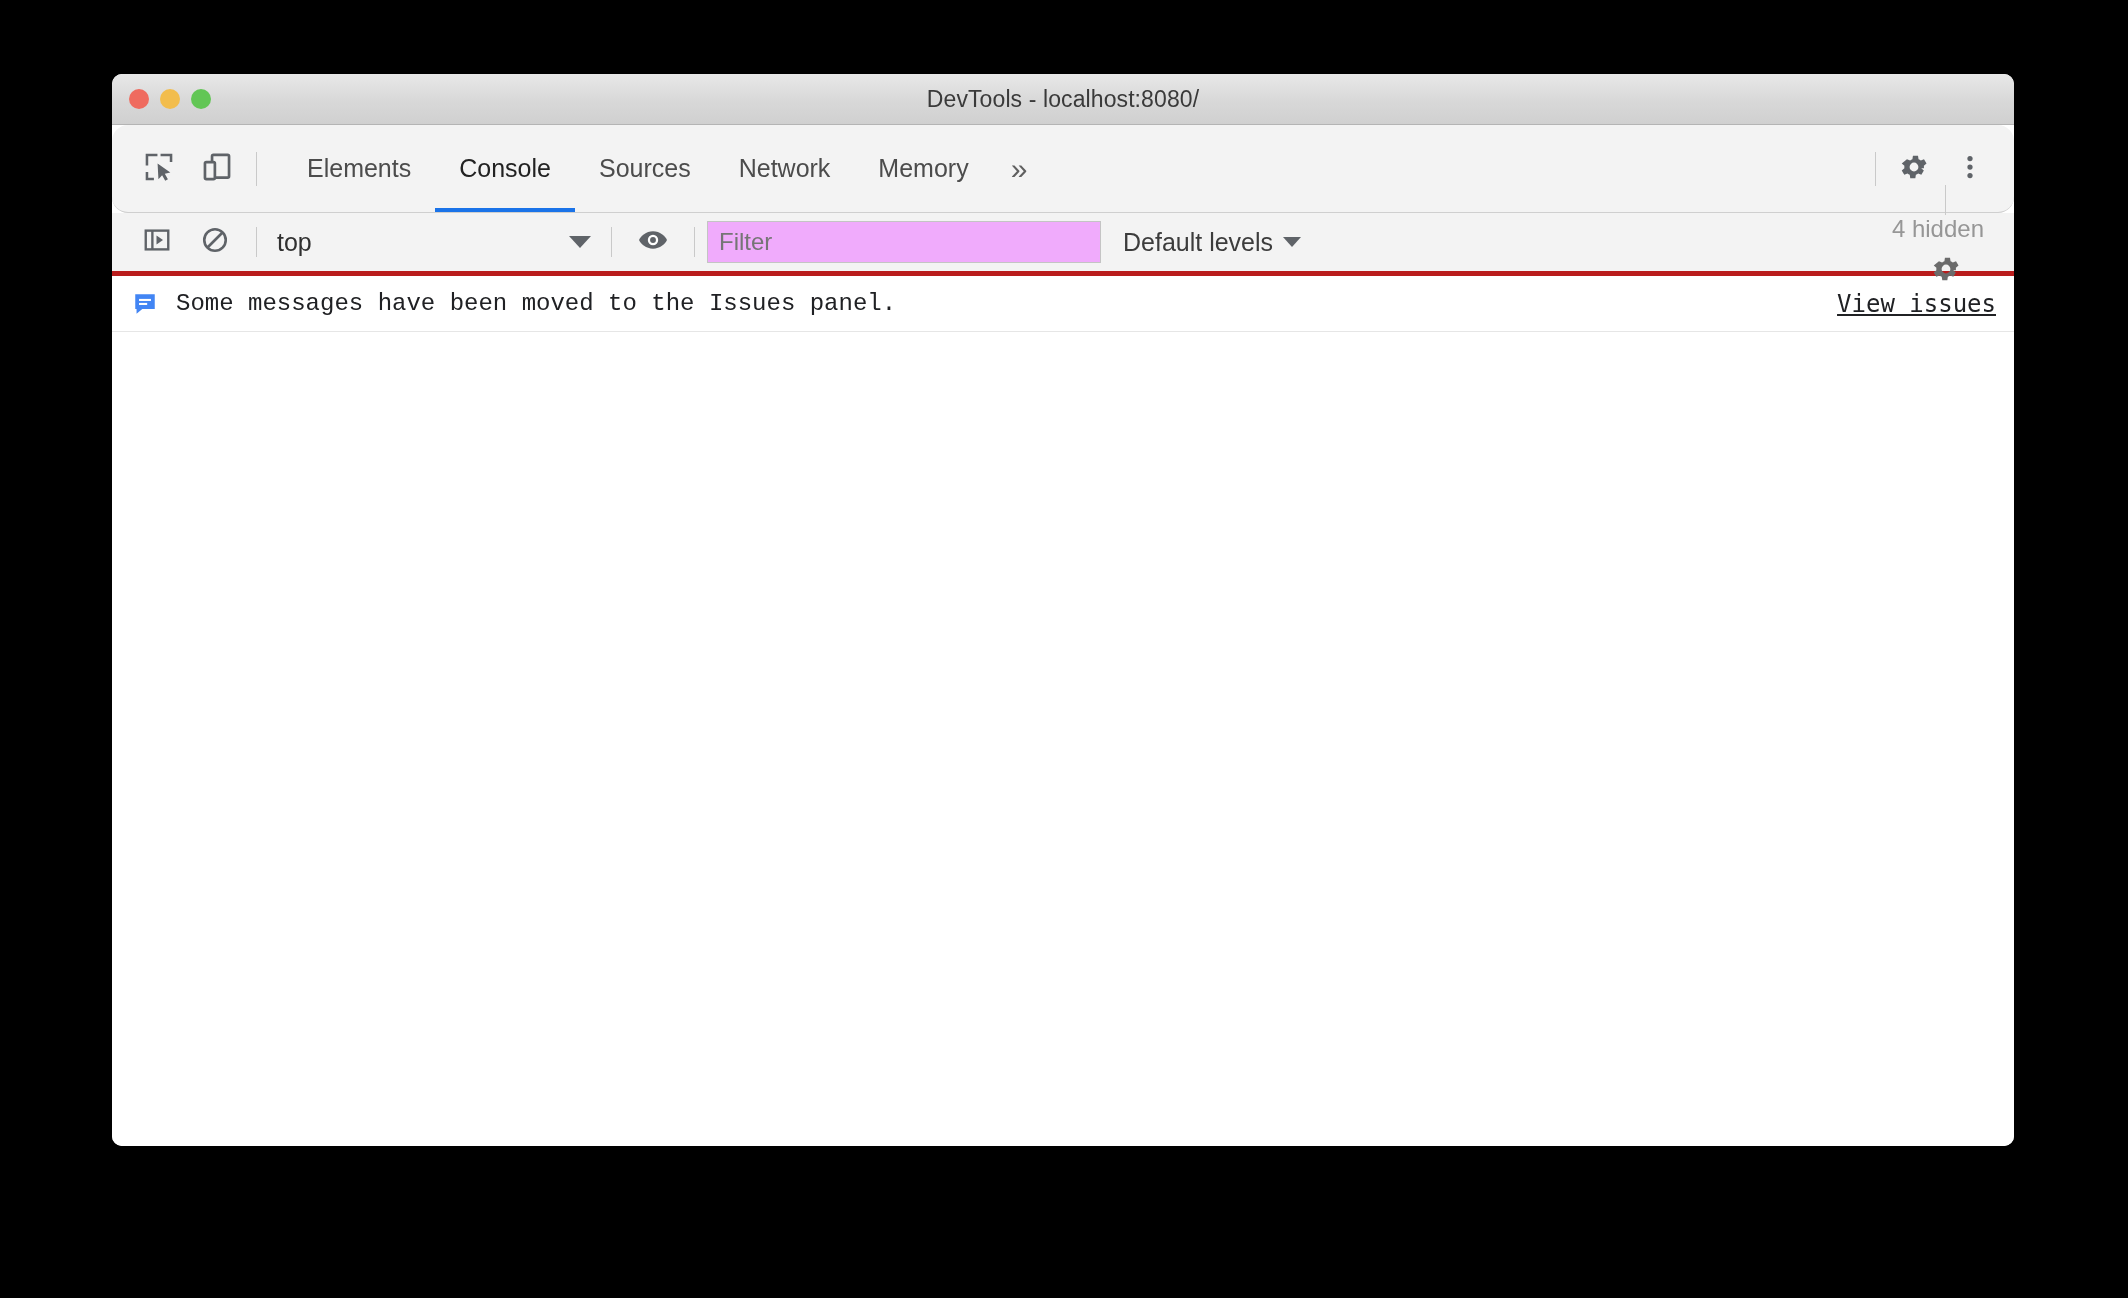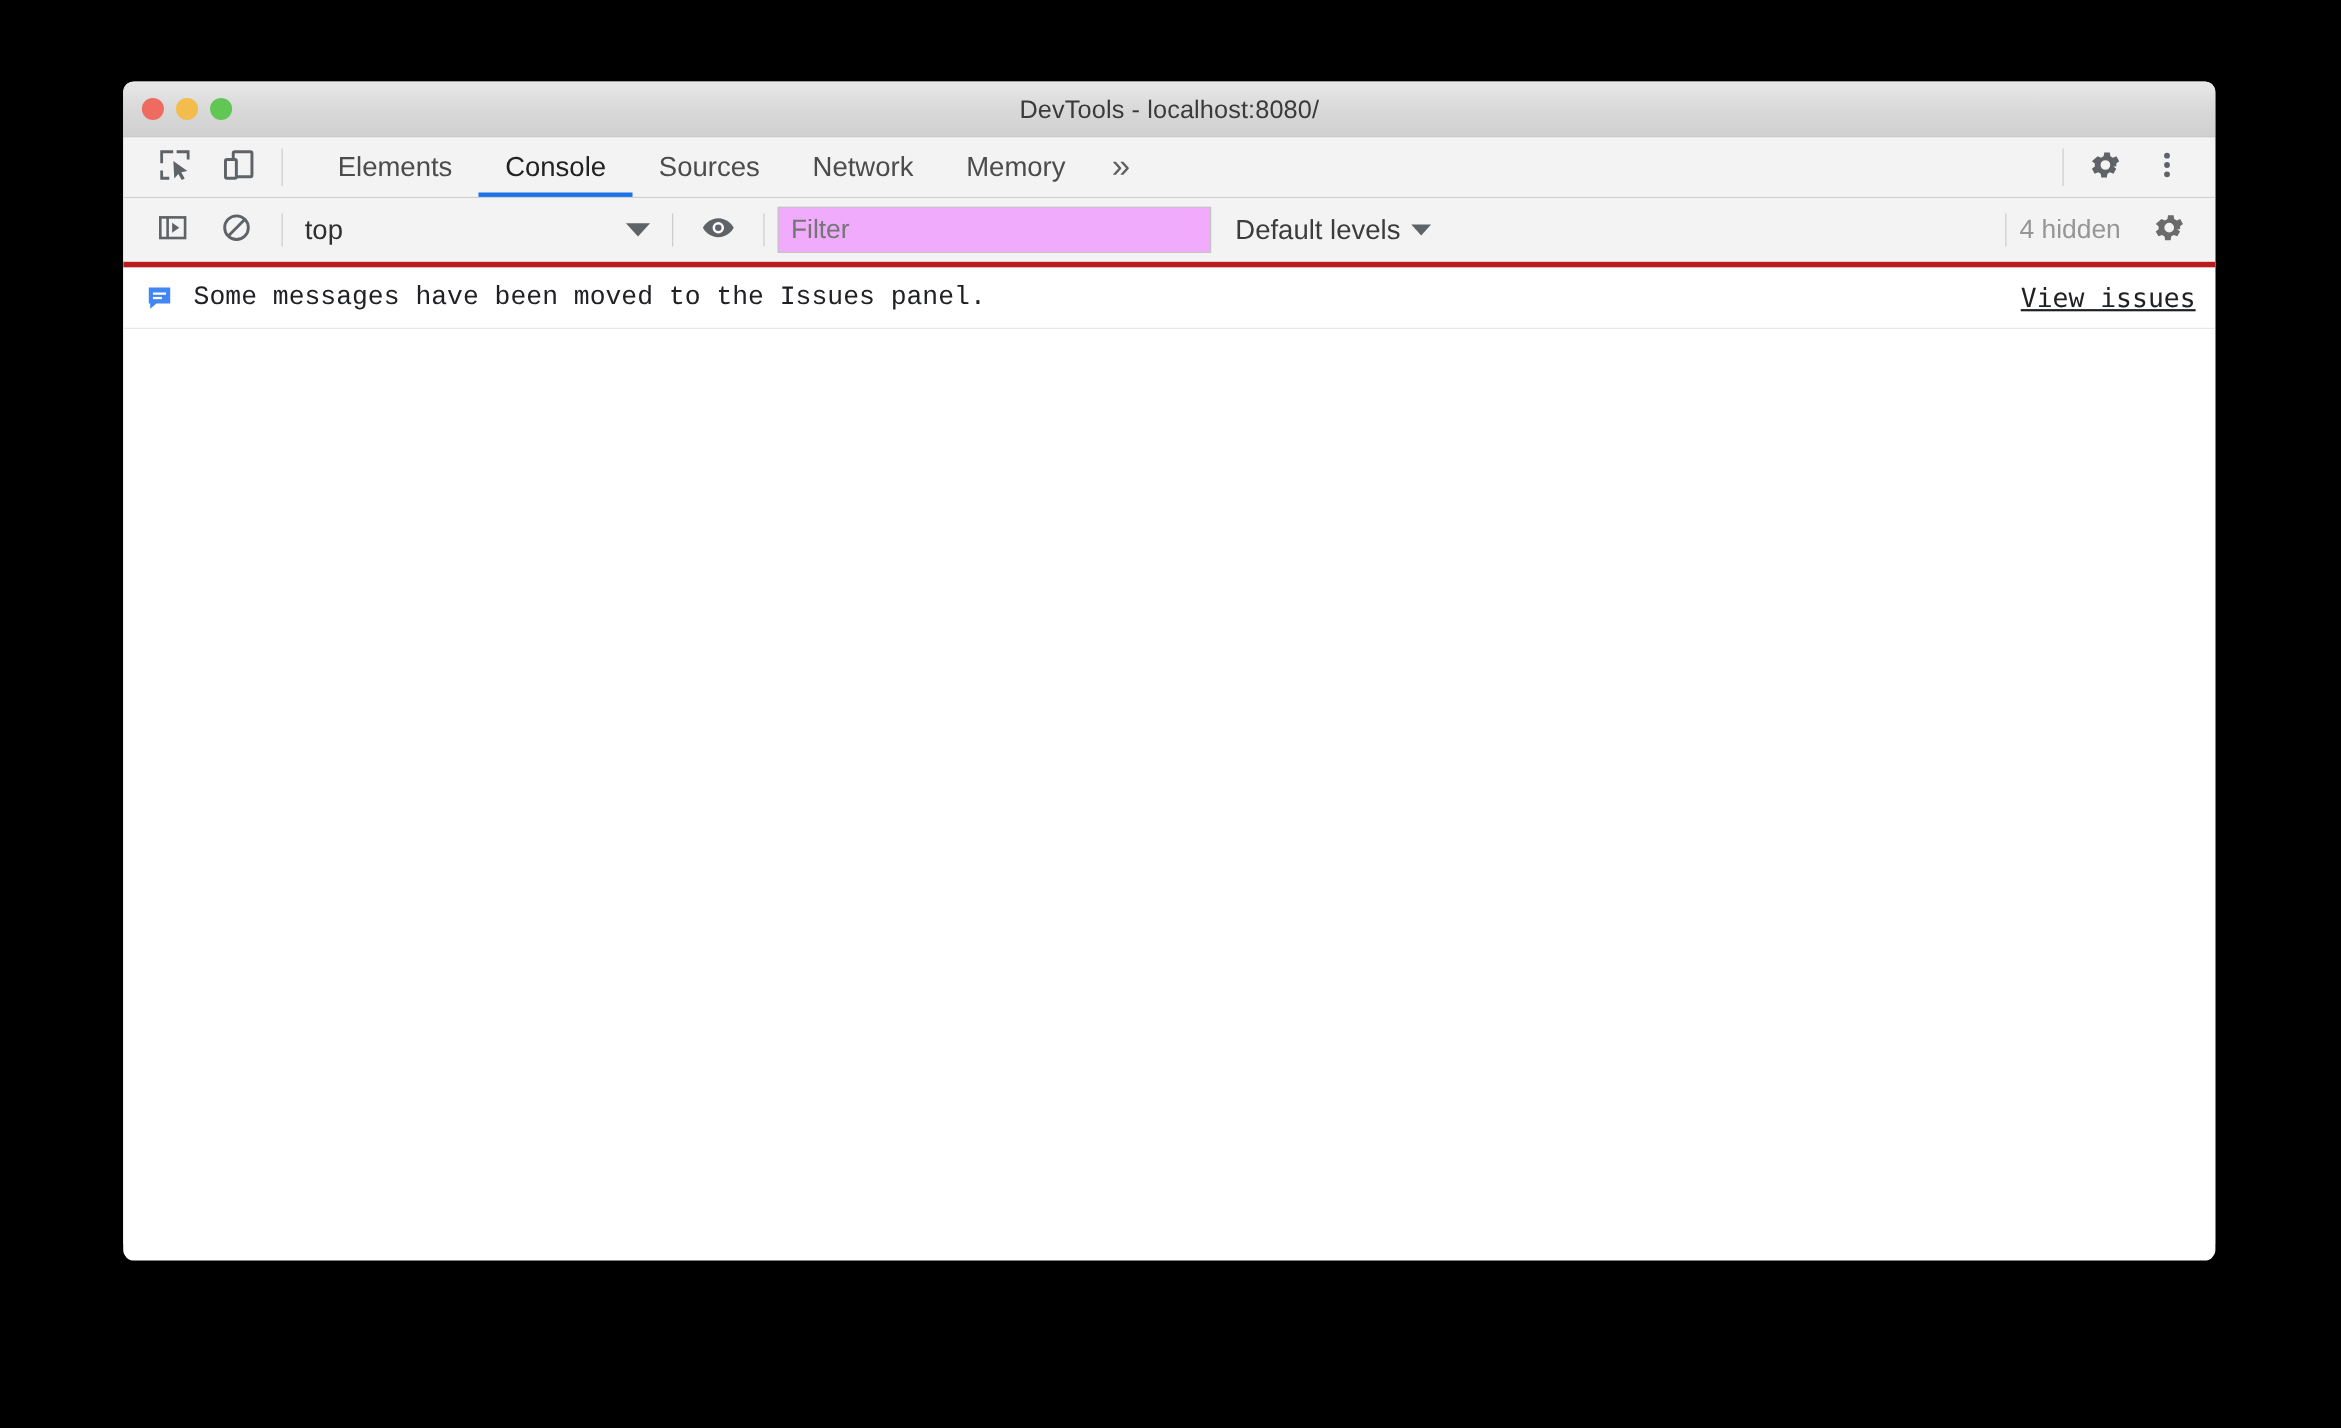--- a/index.html
+++ b/index.html
@@ -59,27 +59,28 @@
   #window-title {
     font-size: 23px;
     color: #3a3a3a;
     letter-spacing: 0.1px;
     user-select: none;
   }
 
   
   #tabbar {
     position: relative;
-    height: 55px;
+    height: 88px;
     background: #f3f3f3;
     border-bottom: 1px solid #cfcfcf;
     display: flex;
     align-items: stretch;
     padding-left: 18px;
     box-sizing: border-box;
+    border-radius: 16px;
   }
   .tool-btn {
     display: flex;
     align-items: center;
     justify-content: center;
     width: 58px;
     align-self: center;
     height: 58px;
     cursor: pointer;
   }
@@ -196,20 +197,21 @@
     align-items: center;
     margin-left: 22px;
     cursor: pointer;
     font-size: 25px;
     color: #3c3c3c;
   }
   #filterbar-right {
     margin-left: auto;
     display: flex;
     align-items: center;
+    flex-direction: column;
   }
   #hidden-count {
     font-size: 24px;
     color: #969696;
     margin-right: 16px;
     white-space: nowrap;
   }
 
   
   #console-body {

